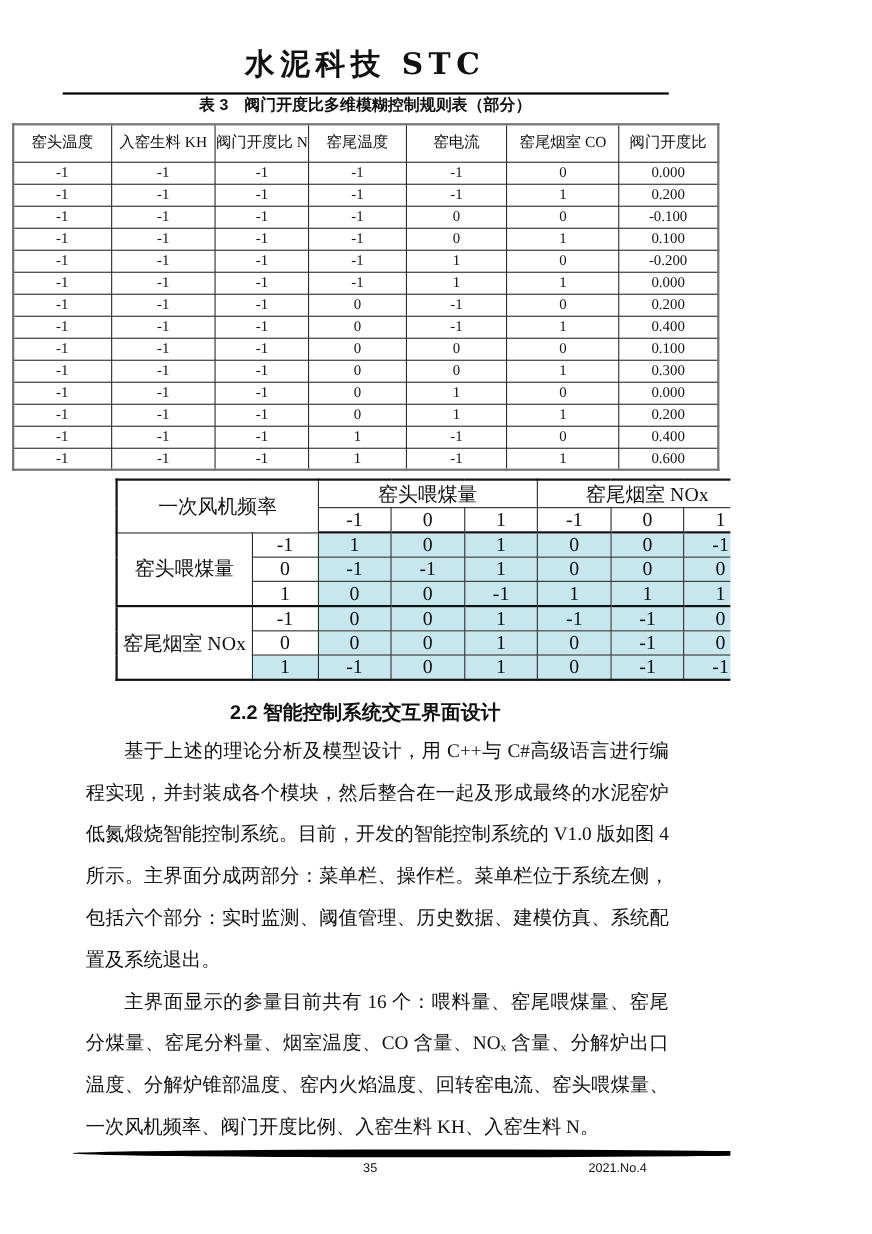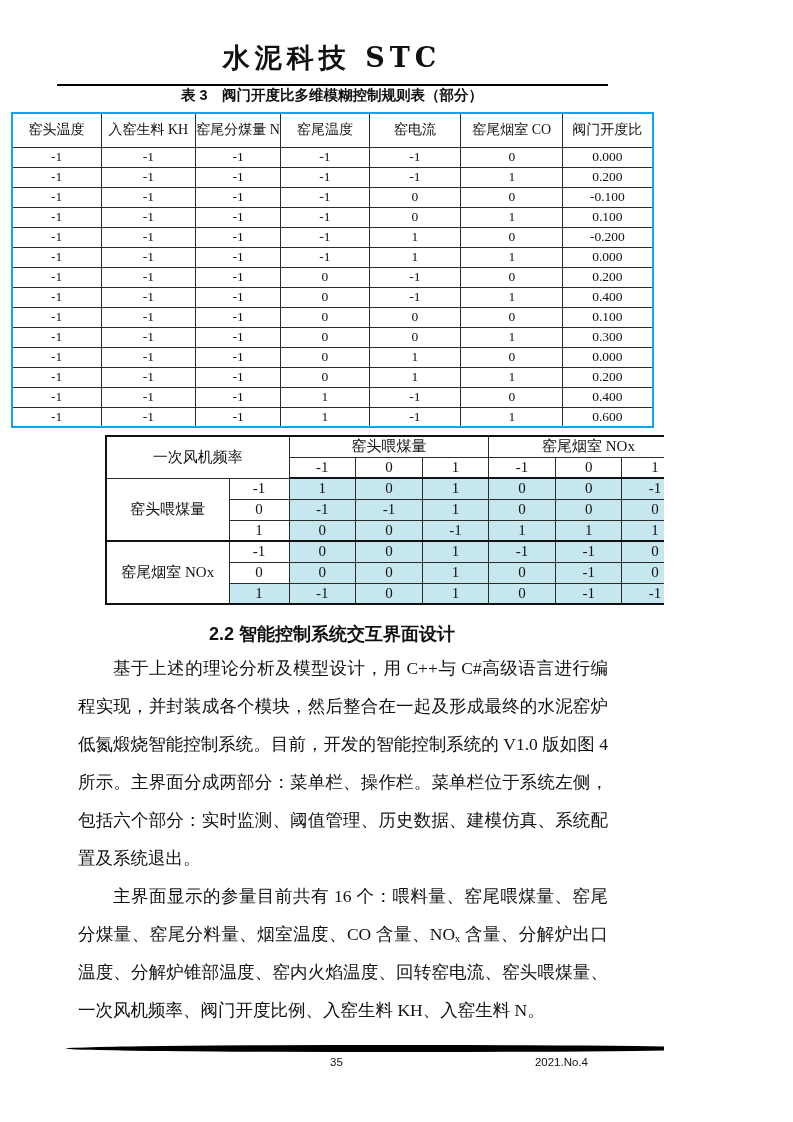--- a/index.html
+++ b/index.html
@@ -31,38 +31,38 @@
     text-align: center;
     font-family: "Liberation Sans", "DejaVu Sans", sans-serif;
     font-weight: bold;
     font-size: 14.5px;
     color: #111;
   }
   table { border-collapse: collapse; table-layout: fixed; color: #111; }
   .t3 {
     margin: 7px auto 0 auto;
     width: 643px;
-    border: 2px solid #0ea5e9;
+    border: 2px solid #737373;
     font-size: 13.5px;
   }
   .t3 th, .t3 td {
     border: 1px solid #2b2b2b;
     text-align: center;
     padding: 0;
     font-weight: normal;
     overflow: hidden;
     white-space: nowrap;
   }
   .t3 thead th { height: 34px; font-size: 14px; }
   .t3 tbody td { height: 20px; }
   .t4 {
     margin: 7px 0 0 105px;
     width: 583px;
     border: 2px solid #111;
-    font-size: 15px;
+    font-size: 18px;
   }
   .t4 td {
     border: 1px solid #2b2b2b;
     text-align: center;
     padding: 0;
     height: 21px;
     overflow: hidden;
     white-space: nowrap;
   }
   .t4 tr.head-end td { border-bottom-width: 2px; border-bottom-color: #111; }
@@ -119,21 +119,21 @@
         <col style="width:13.3%">
       <col style="width:13.8%">
         <col style="width:14.3%">
         <col style="width:15.9%">
         <col style="width:14%">
     </colgroup>
     <thead id="t3-head">
         <tr>
           <th>窑头温度</th>
           <th>入窑生料 KH</th>
-          <th>窑尾分煤量 N</th>
+          <th>阀门开度比 N</th>
           <th>窑尾温度</th>
           <th>窑电流</th>
           <th>窑尾烟室 CO</th>
           <th>阀门开度比</th>
         </tr>
       </thead>
     <tbody id="t3-body">
         <tr>
           <td>-1</td>
           <td>-1</td>

